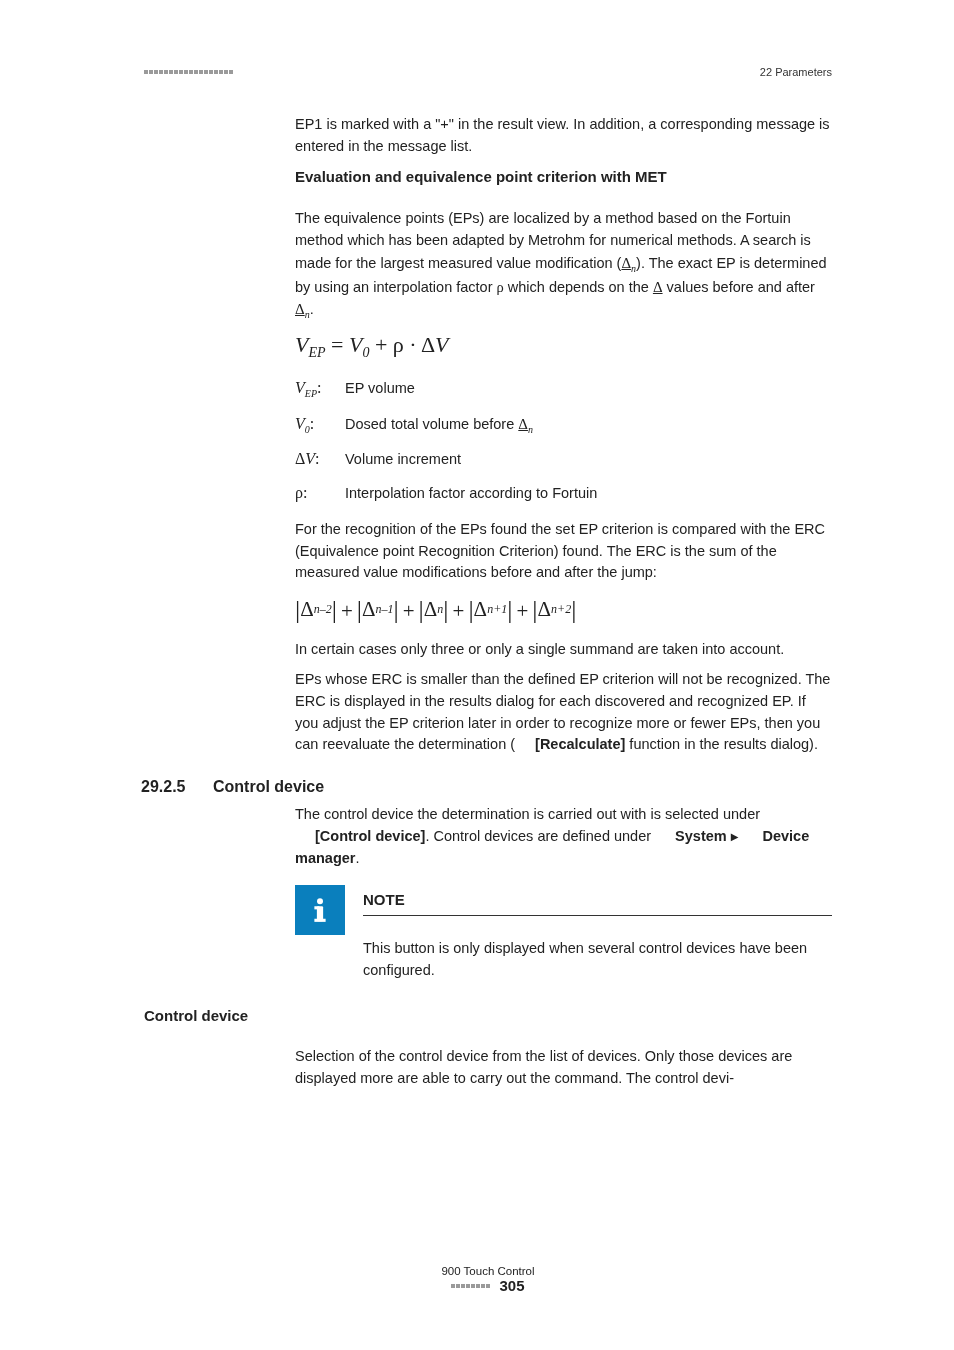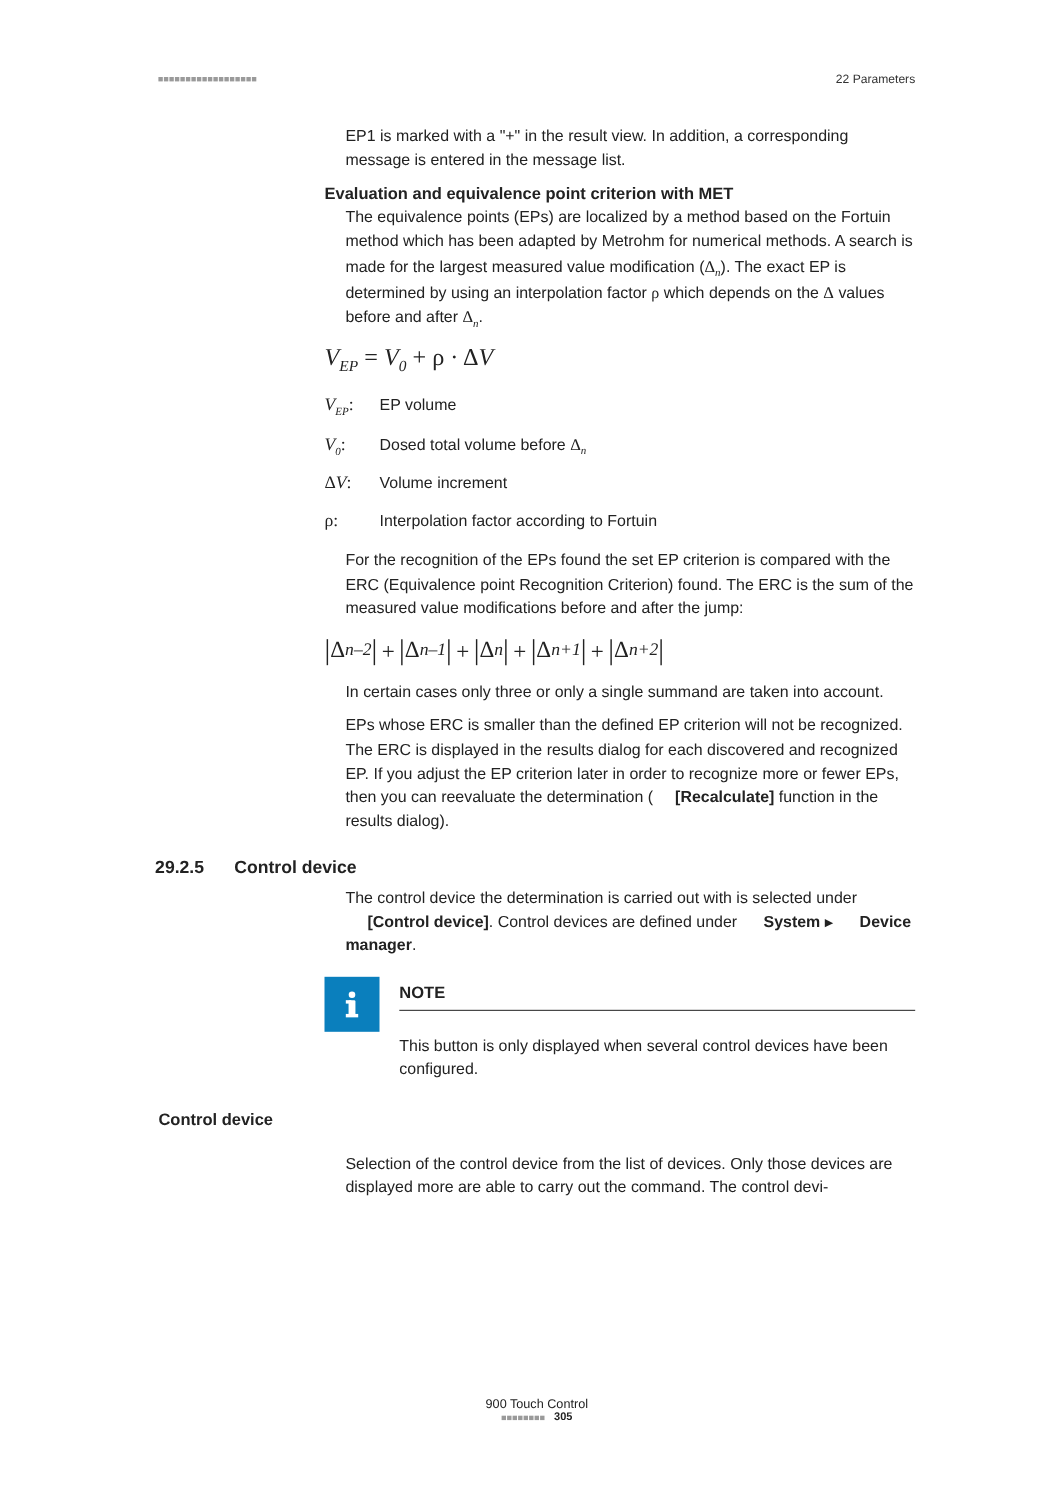--- a/index.html
+++ b/index.html
@@ -38,27 +38,26 @@
   .header-title {
     font-size: 11px;
     color: #333;
   }
   .content-block {
     margin-left: 151px;
     line-height: 1.5;
   }
   .para {
     margin-bottom: 8px;
-    margin-left: 19px;
   }
   .bold-heading {
     font-weight: bold;
     font-family: Verdana, Geneva, sans-serif;
     margin-top: 8px;
-    margin-bottom: 0;
+    margin-bottom: 20px;
     font-size: 15px;
   }
   .formula {
     font-family: 'Times New Roman', Times, serif;
     font-style: italic;
     font-size: 22px;
     margin: 10px 0 14px 0;
     line-height: 1.2;
   }
   .formula .sub {
@@ -102,21 +101,21 @@
     align-items: center;
   }
   .formula2 .bar {
     font-size: 26px;
     font-weight: 300;
   }
   .formula2 .sym {
     font-style: normal;
   }
   .formula2 .sub {
-    font-size: 16px;
+    font-size: 12px;
     vertical-align: sub;
     font-style: italic;
   }
   .formula2 .plus {
     padding: 0 4px;
   }
   .section-head {
     display: flex;
     align-items: baseline;
     font-weight: bold;
@@ -158,20 +157,21 @@
   }
   .subhead {
     font-weight: bold;
     margin: 24px 0 4px -151px;
     font-size: 15px;
   }
   .inline-delta {
     font-family: 'Times New Roman', Times, serif;
     font-style: normal;
     font-size: 15px;
+    text-decoration: underline;
   }
   .inline-delta .sub {
     font-size: 10px;
     vertical-align: sub;
     font-style: italic;
   }
   .rho {
     font-family: 'Times New Roman', Times, serif;
     font-style: normal;
   }
@@ -195,21 +195,21 @@
     width: 4px;
     height: 4px;
     background: #9a9a9a;
     margin-right: 1px;
   }
   .footer-squares {
     display: flex;
   }
   .page-num {
     font-weight: bold;
-    font-size: 10px;
+    font-size: 15px;
   }
   .bold { font-weight: bold; padding-left: 20px; }
   .tri {
     font-size: 10px;
     position: relative;
     top: -1px;
   }
 </style>
 </head>
 <body>

